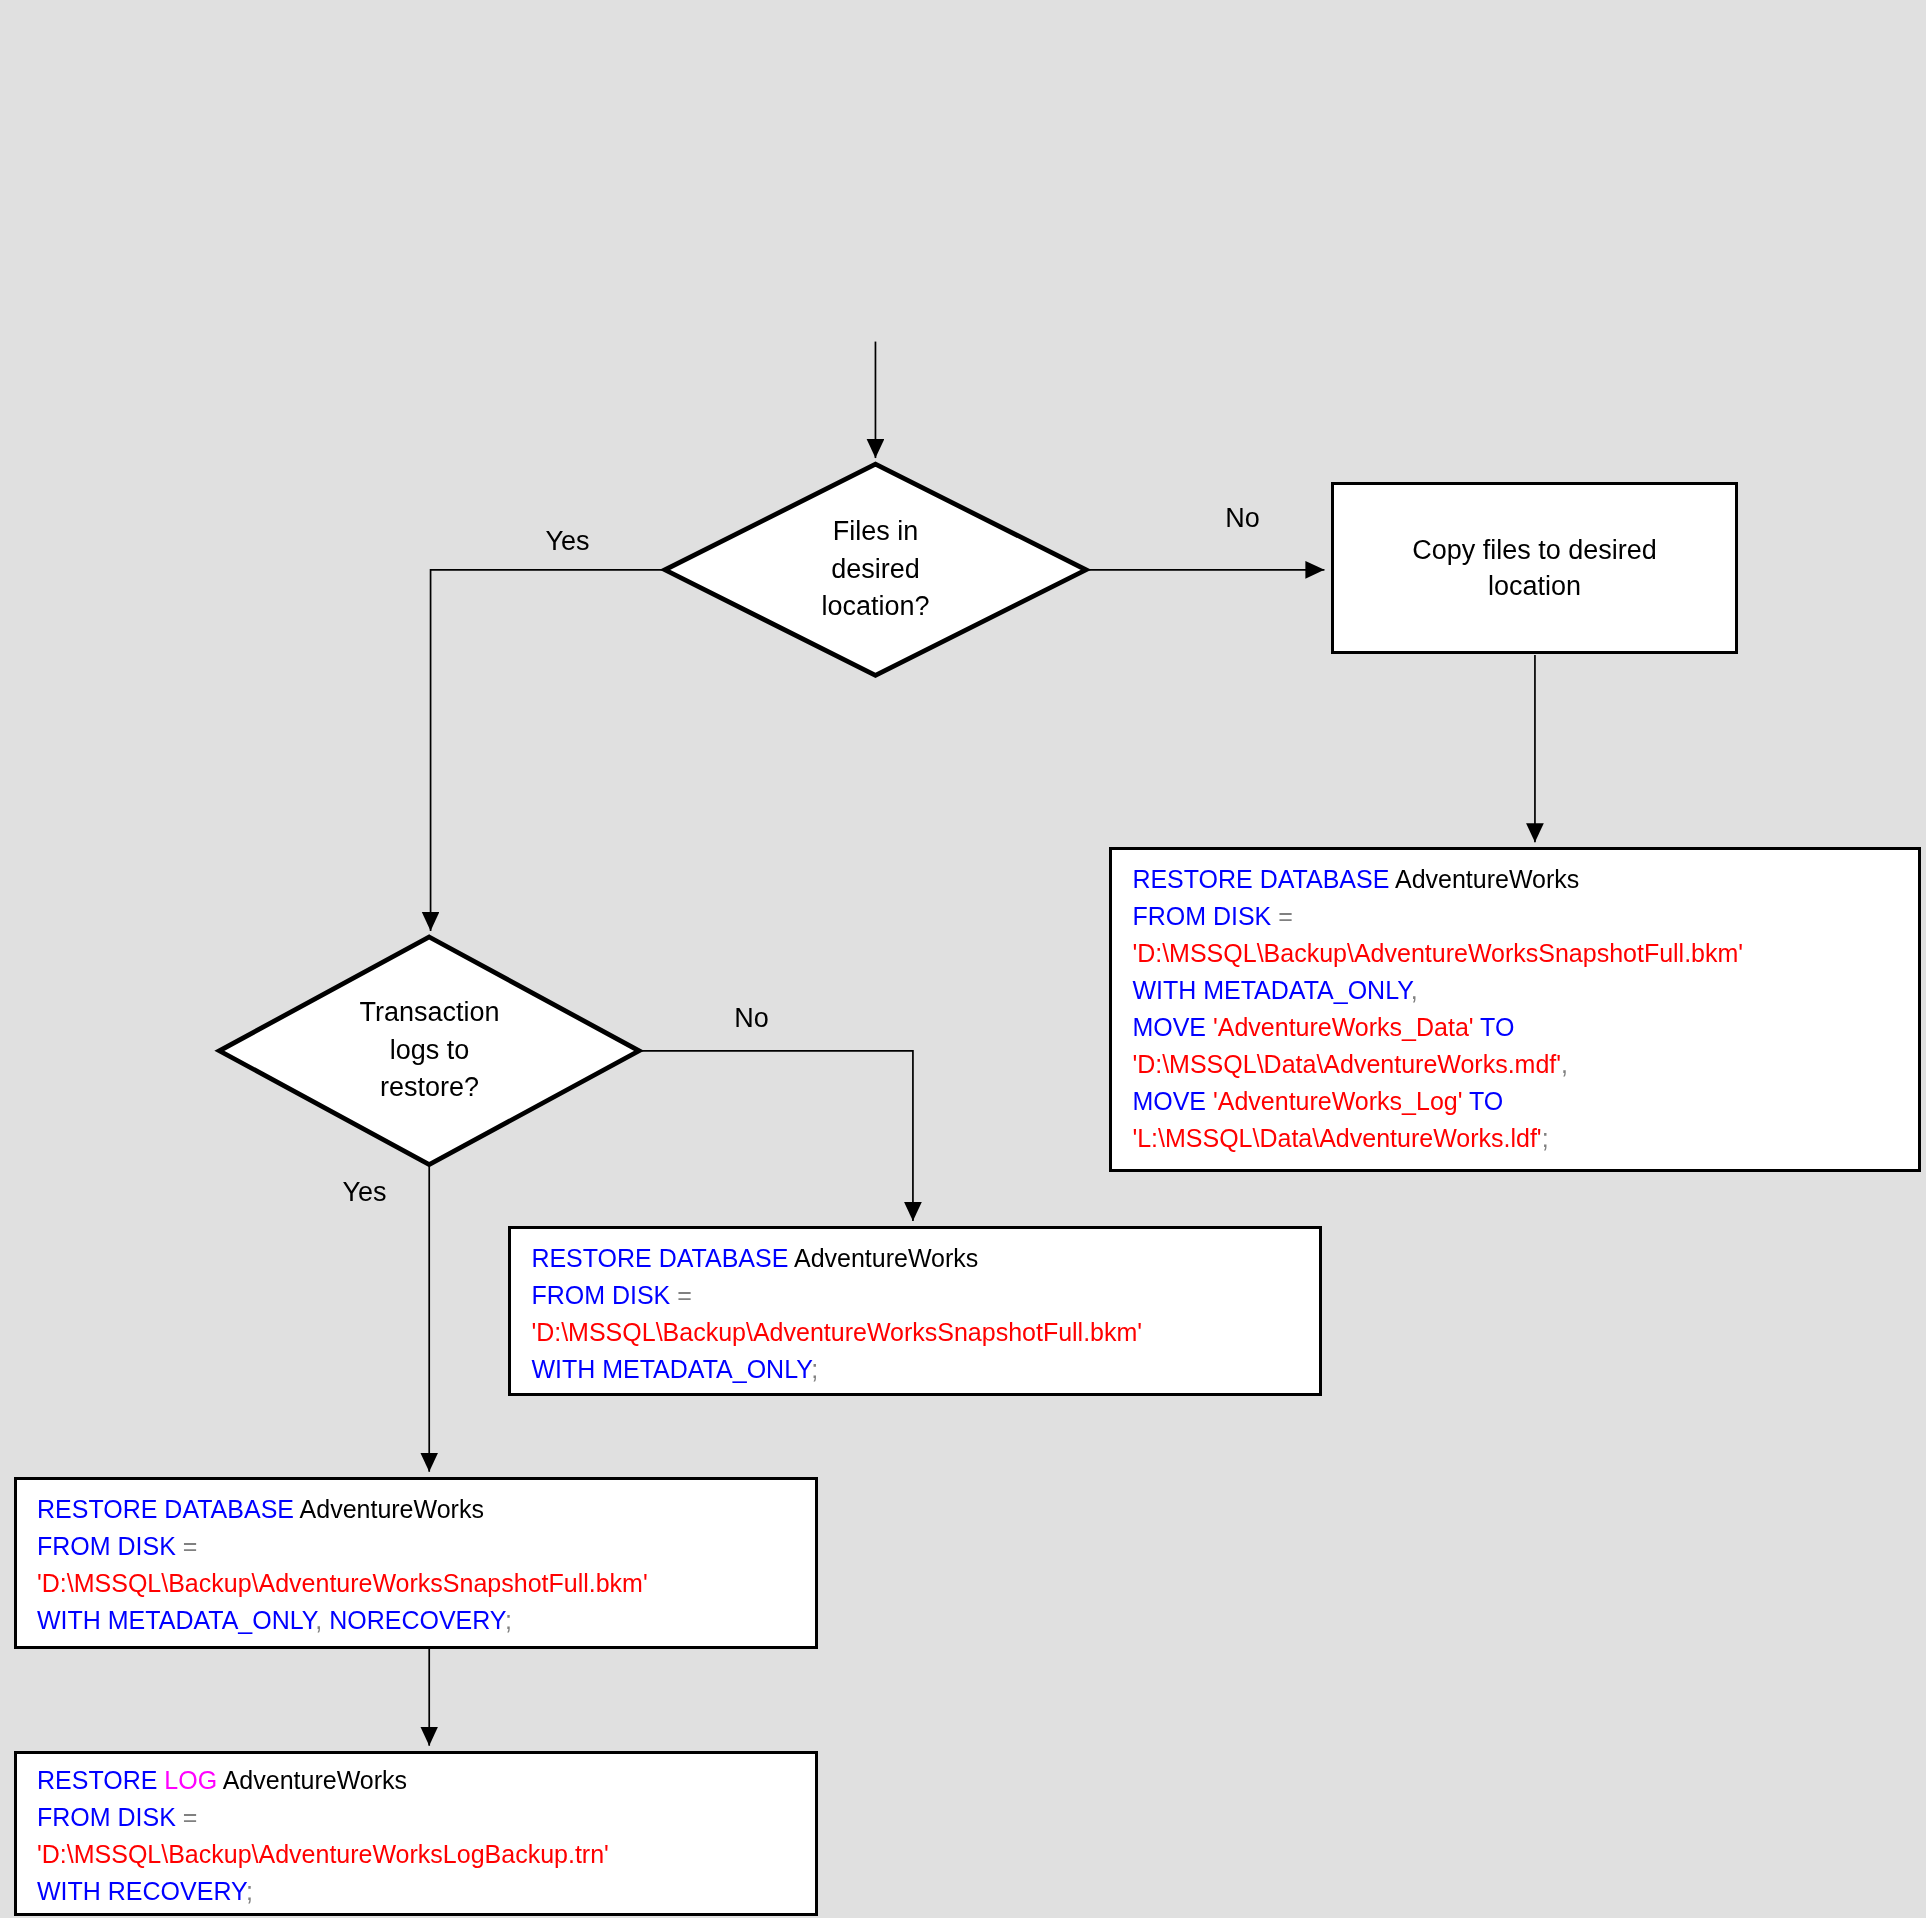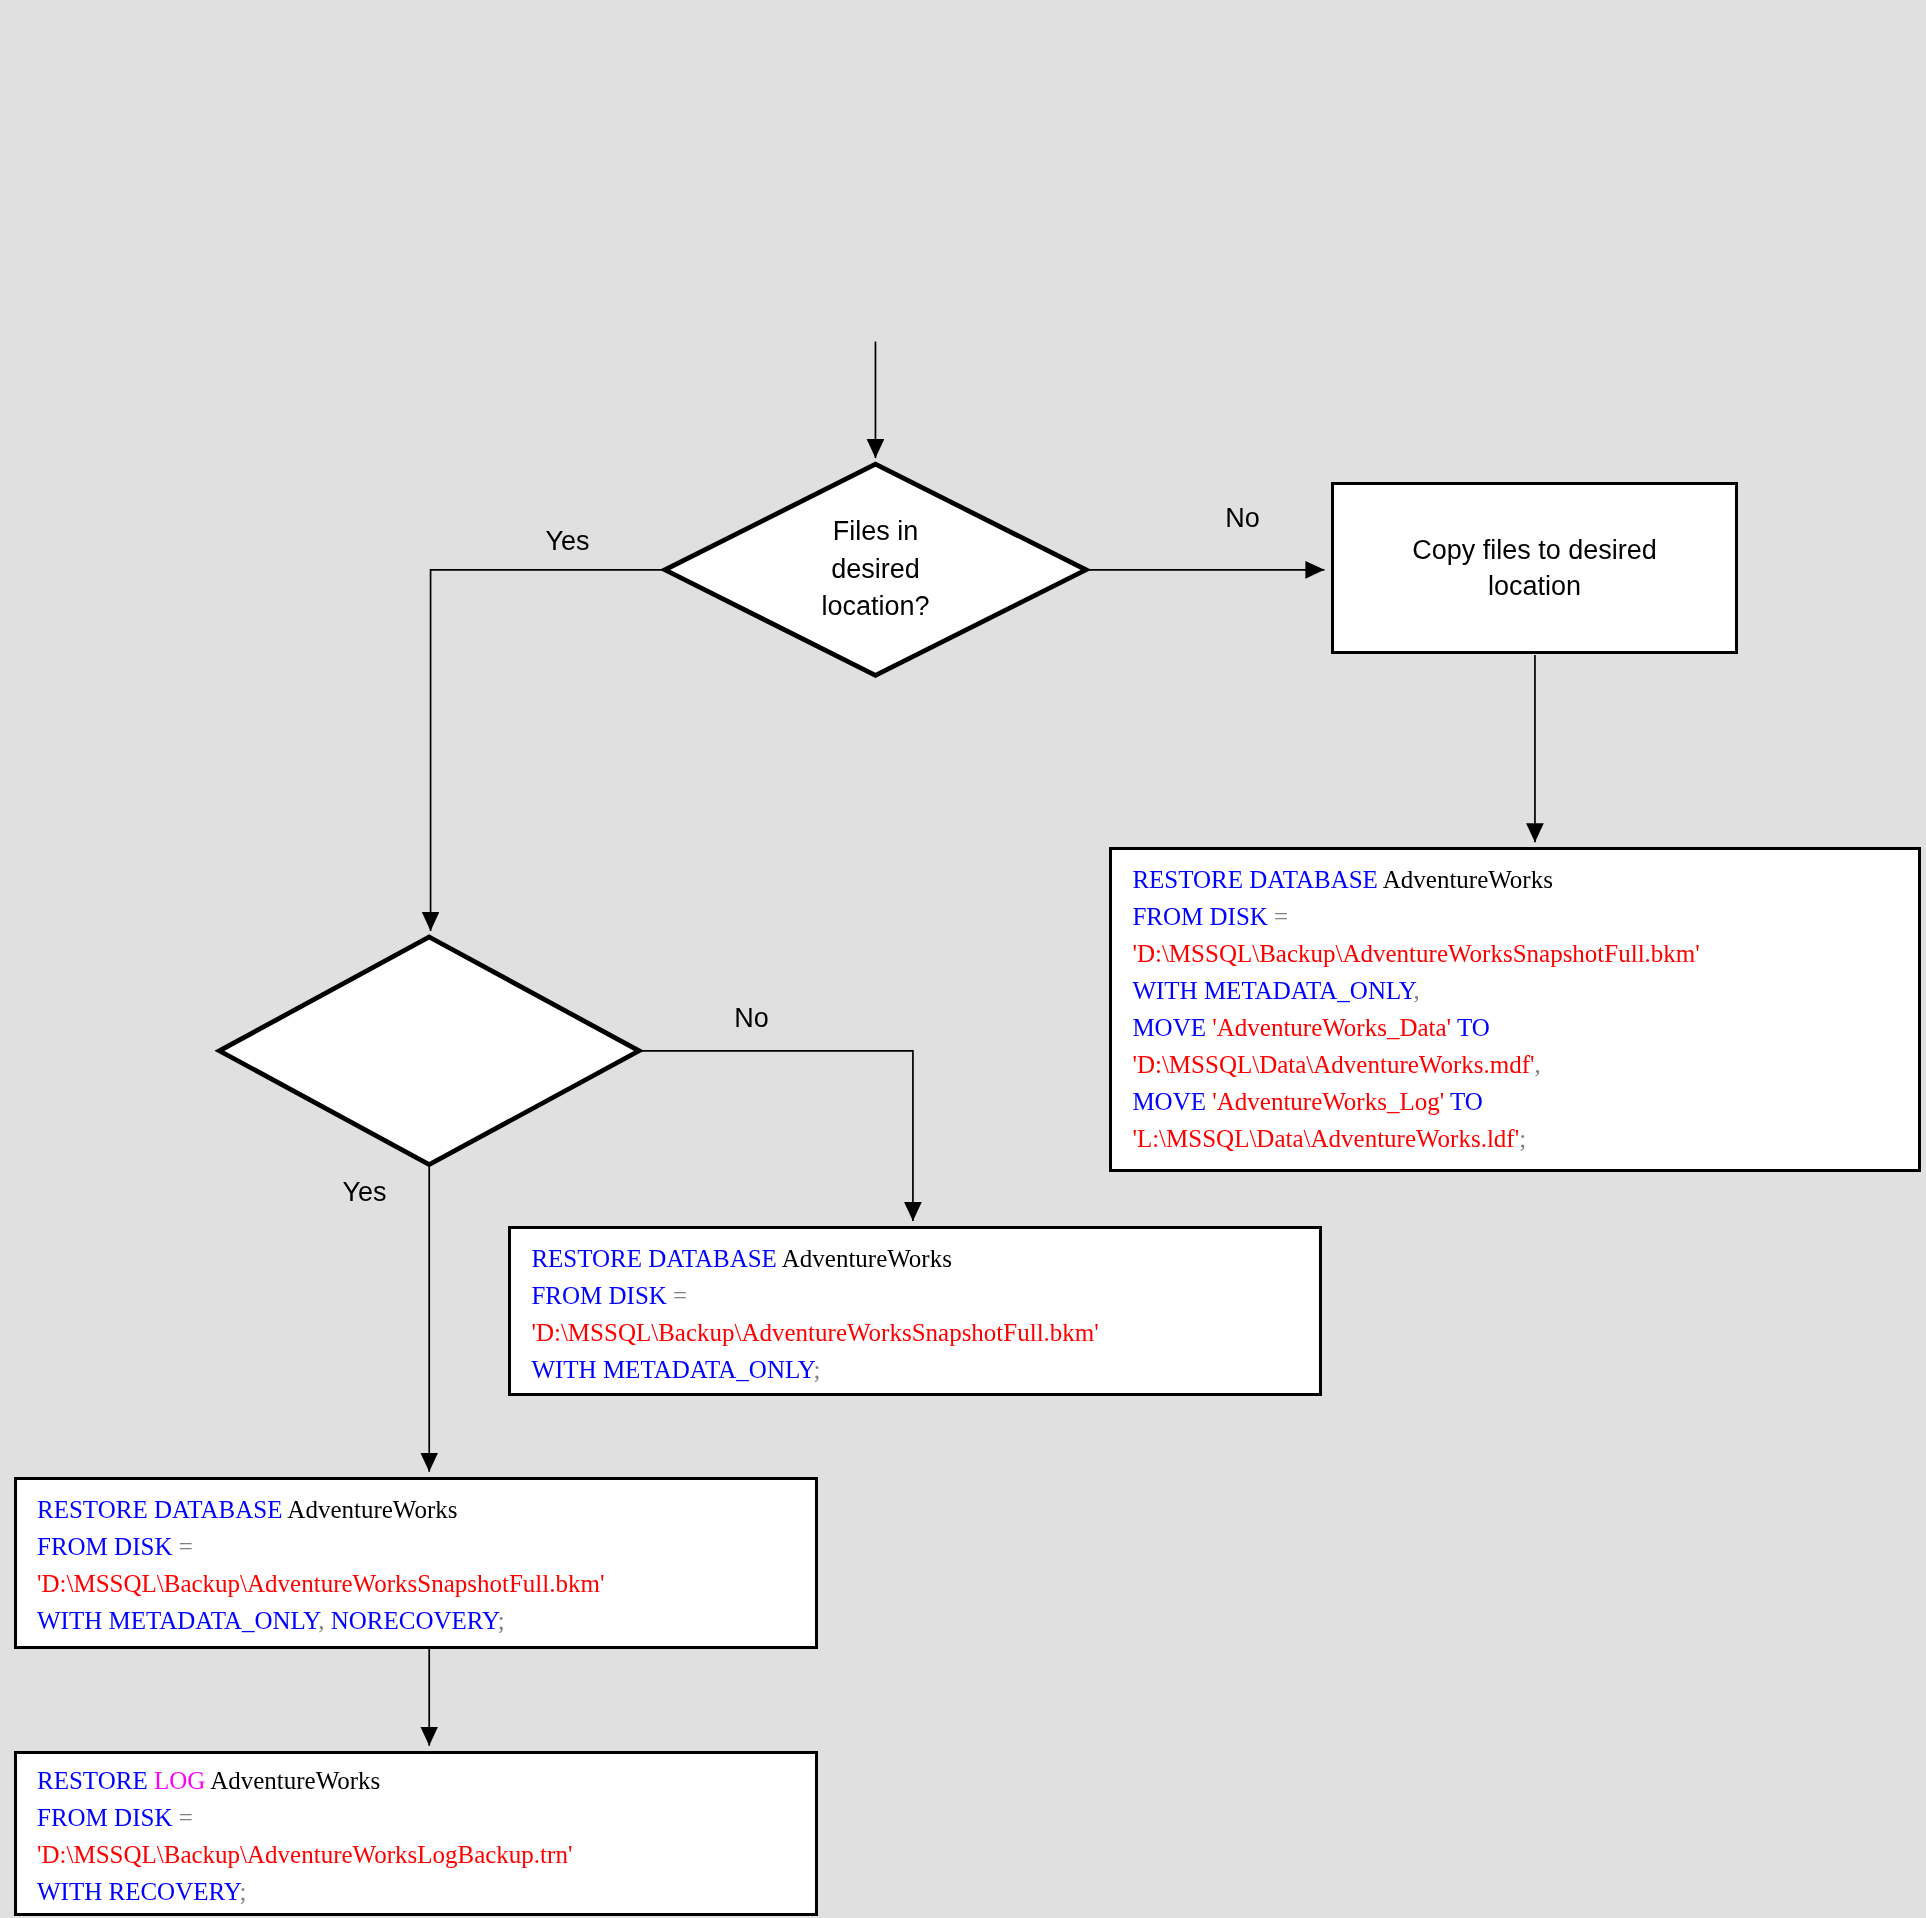--- a/index.html
+++ b/index.html
@@ -69,21 +69,21 @@
     text-align: center;
     font-size: 27px;
     color: #000000;
   }
   .code-box {
     position: absolute;
     box-sizing: border-box;
     background: #ffffff;
     border: 3.4px solid #000000;
     padding: 11px 20.4px;
-    font-family: Liberation Serif, serif;
+    font-family: Liberation Sans, sans-serif;
     font-size: 25px;
     line-height: 37px;
     white-space: pre;
     overflow: hidden;
   }
   .code-line {
     height: 37px;
   }
 </style>
 </head>
@@ -113,20 +113,23 @@
 
 
   <div class="process" style="left:1331px; top:482px; width:407px; height:172px;">
     <span style="max-width:320px;">Copy files to desired location</span>
   </div>
 
   <div class="diamond-label" style="left:739px; top:507px; width:273px; height:125px;">Files in
 desired
 location?</div>
 
+  <div class="diamond-label" style="left:293px; top:988px; width:273px; height:125px;">Transaction
+logs to
+restore?</div>
 
   <div class="edge-label" style="left:523px; top:526px;">Yes</div>
   <div class="edge-label" style="left:1198px; top:503px;">No</div>
   <div class="edge-label" style="left:707px; top:1003px;">No</div>
   <div class="edge-label" style="left:320px; top:1177px;">Yes</div>
 
   <div class="code-box" style="left:1109px; top:847px; width:812px; height:325px;"><div class="code-line"><span style="color: rgb(0, 0, 255);">RESTORE DATABASE </span><span style="color: rgb(0, 0, 0);">AdventureWorks</span></div><div class="code-line"><span style="color: rgb(0, 0, 255);">FROM DISK </span><span style="color: rgb(128, 128, 128);">=</span></div><div class="code-line"><span style="color: rgb(255, 0, 0);">'D:\MSSQL\Backup\AdventureWorksSnapshotFull.bkm'</span></div><div class="code-line"><span style="color: rgb(0, 0, 255);">WITH METADATA_ONLY</span><span style="color: rgb(128, 128, 128);">,</span></div><div class="code-line"><span style="color: rgb(0, 0, 255);">MOVE </span><span style="color: rgb(255, 0, 0);">'AdventureWorks_Data'</span><span style="color: rgb(0, 0, 0);"> </span><span style="color: rgb(0, 0, 255);">TO</span></div><div class="code-line"><span style="color: rgb(255, 0, 0);">'D:\MSSQL\Data\AdventureWorks.mdf'</span><span style="color: rgb(128, 128, 128);">,</span></div><div class="code-line"><span style="color: rgb(0, 0, 255);">MOVE </span><span style="color: rgb(255, 0, 0);">'AdventureWorks_Log'</span><span style="color: rgb(0, 0, 0);"> </span><span style="color: rgb(0, 0, 255);">TO</span></div><div class="code-line"><span style="color: rgb(255, 0, 0);">'L:\MSSQL\Data\AdventureWorks.ldf'</span><span style="color: rgb(128, 128, 128);">;</span></div></div>
 
   <div class="code-box" style="left:508px; top:1226px; width:814px; height:170px;"><div class="code-line"><span style="color: rgb(0, 0, 255);">RESTORE DATABASE </span><span style="color: rgb(0, 0, 0);">AdventureWorks</span></div><div class="code-line"><span style="color: rgb(0, 0, 255);">FROM DISK </span><span style="color: rgb(128, 128, 128);">=</span></div><div class="code-line"><span style="color: rgb(255, 0, 0);">'D:\MSSQL\Backup\AdventureWorksSnapshotFull.bkm'</span></div><div class="code-line"><span style="color: rgb(0, 0, 255);">WITH METADATA_ONLY</span><span style="color: rgb(128, 128, 128);">;</span></div></div>
 

